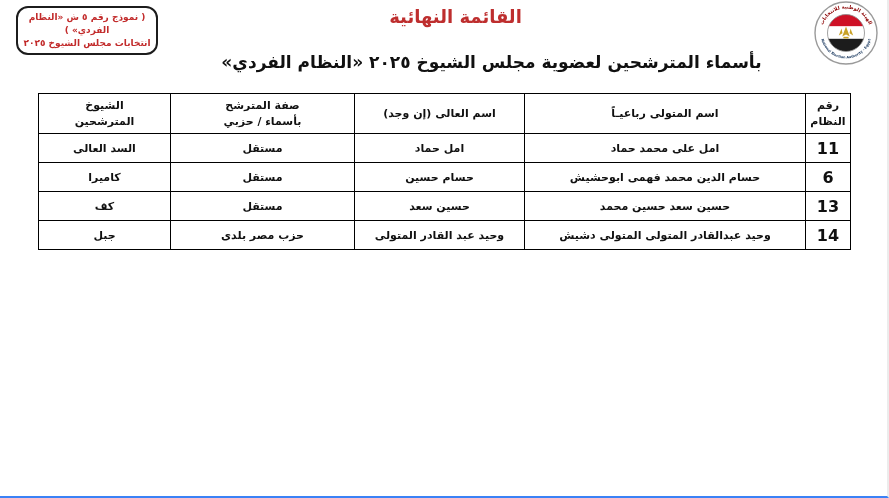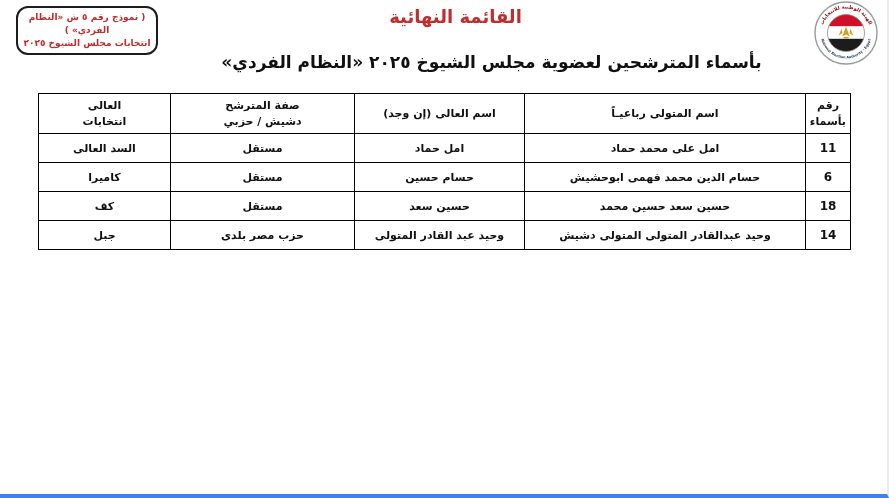--- a/index.html
+++ b/index.html
@@ -1,19 +1,19 @@
 <!DOCTYPE html>
 <html lang="ar"><head>
 <meta charset="utf-8">
 <style>
   html,body { margin:0; padding:0; background:#fff; }
   .page {
     position:relative; width:889px; height:498px; background:#ffffff;
     font-family:"DejaVu Sans", sans-serif; overflow:hidden;
-    border-right:2px solid #ececec; border-bottom:4px solid #3b82f6;
+    border-right:2px solid #ececec; border-bottom:2px solid #3b82f6;
     box-sizing:border-box;
   }
   .form-box {
     position:absolute; left:16px; top:6px; width:142px;
     border:2px solid #1c1c1c; border-radius:12px;
     padding:3px 4px; box-sizing:border-box;
     text-align:center; direction:rtl;
     color:#c22b2b; font-weight:bold; font-size:9px; line-height:1.65;
   }
   .main-title {
@@ -32,21 +32,21 @@
     border-collapse:collapse; direction:rtl; table-layout:fixed;
     font-size:11px; font-weight:bold; color:#101010;
   }
   table.cands th, table.cands td {
     border:1px solid #000; text-align:center; vertical-align:middle;
     padding:0 4px; overflow:hidden;
   }
   table.cands thead tr { height:40px; }
   table.cands tbody tr { height:29px; }
   .hline { display:block; line-height:1.45; }
-  td.serial { font-size:12px;margin-top:16px; }
+  td.serial { font-size:16px;margin-top:16px; }
 </style>
 </head>
 <body>
 
 <div class="page">
 
   <div class="form-box">
     <span class="hline">( نموذج رقم ٥ ش «النظام الفردي» )</span>
     <span class="hline">انتخابات مجلس الشيوخ ٢٠٢٥</span>
   </div>
@@ -89,51 +89,51 @@
       <col style="width:45px">
         <col style="width:281px">
         <col style="width:170px">
         <col style="width:184px">
         <col style="width:132px">
     </colgroup>
     <thead>
       <tr>
         <th>
           <span class="hline">رقم</span>
-          <span class="hline">بأسماء</span>
+          <span class="hline">النظام</span>
         </th>
         <th>اسم المتولى رباعيـاً</th>
         <th>اسم العالى (إن وجد)</th>
         <th>
           <span class="hline">صفة المترشح</span>
-          <span class="hline">دشيش / حزبي</span>
+          <span class="hline">بأسماء / حزبي</span>
         </th>
         <th>
-          <span class="hline">العالى</span>
-          <span class="hline">انتخابات</span>
+          <span class="hline">الشيوخ</span>
+          <span class="hline">المترشحين</span>
         </th>
       </tr>
     </thead>
     <tbody>
       <tr>
         <td class="serial">11</td>
         <td>امل على محمد حماد</td>
         <td>امل حماد</td>
         <td>مستقل</td>
         <td>السد العالى</td>
       </tr>
       <tr>
         <td class="serial">6</td>
         <td>حسام الدين محمد فهمى ابوحشيش</td>
         <td>حسام حسين</td>
         <td>مستقل</td>
         <td>كاميرا</td>
       </tr>
       <tr>
-        <td class="serial">18</td>
+        <td class="serial">13</td>
         <td>حسين سعد حسين محمد</td>
         <td>حسين سعد</td>
         <td>مستقل</td>
         <td>كف</td>
       </tr>
       <tr>
         <td class="serial">14</td>
         <td>وحيد عبدالقادر المتولى المتولى دشيش</td>
         <td>وحيد عبد القادر المتولى</td>
         <td>حزب مصر بلدى</td>

